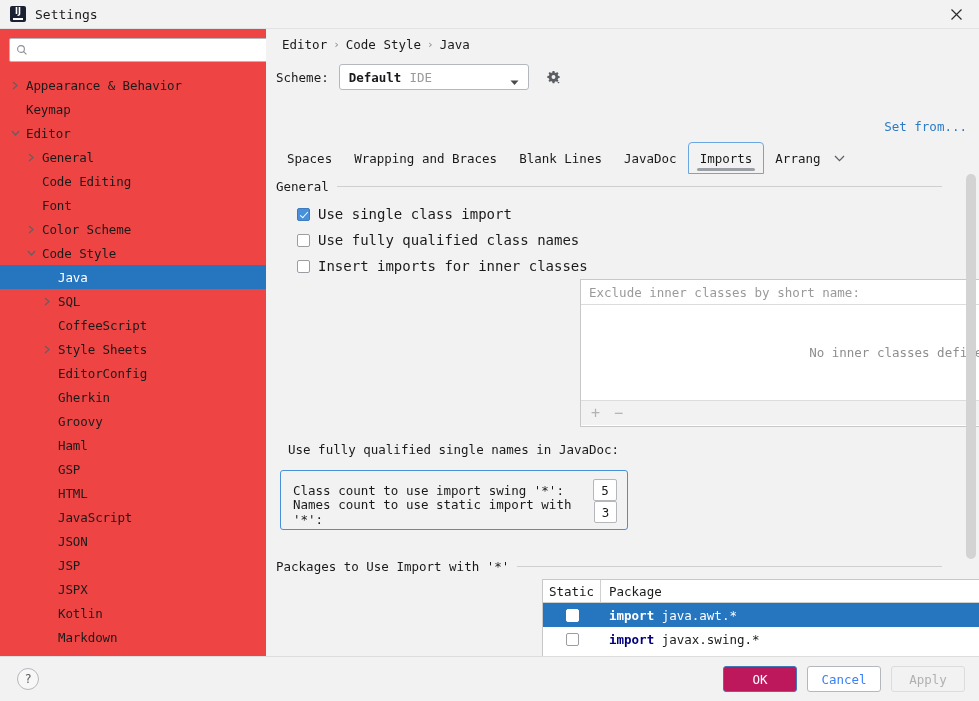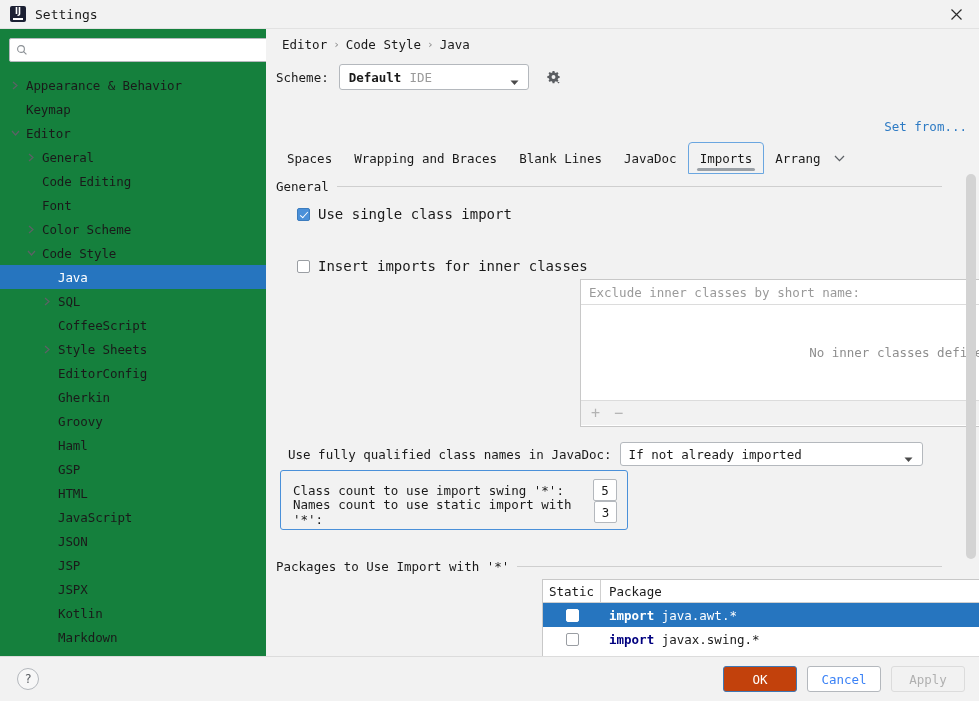--- a/index.html
+++ b/index.html
@@ -40,21 +40,21 @@
   .close-btn {
     position: absolute; right: 0; top: 0; width: 46px; height: 29px;
     display: flex; align-items: center; justify-content: center;
     cursor: pointer;
   }
   .close-btn svg { display: block; }
 
   
   .sidebar {
     position: absolute; left: 0; top: 29px; width: 313px; height: 627px;
-    background: #15803d; border-right: 1px solid #d6d6d6;
+    background: #ef4444; border-right: 1px solid #d6d6d6;
   }
   .search-wrap { padding: 9px 9px 6px 9px; }
   .search-box {
     height: 24px; background: #ffffff; border: 1px solid #b4b8bd;
     border-radius: 2px; display: flex; align-items: center; padding: 0 6px;
   }
   .search-box svg { flex: none; }
   .search-input {
     border: none; outline: none; background: transparent; flex: 1;
     margin-left: 5px; font-family: "DejaVu Sans Mono", monospace;
@@ -249,21 +249,21 @@
     background: #f7f7f7;
   }
   .footer-right {
     margin-left: auto; margin-right: 14px; display: flex; gap: 10px;
   }
   .btn {
     min-width: 74px; height: 26px; border-radius: 3px; font-size: 12.5px;
     display: flex; align-items: center; justify-content: center; cursor: pointer;
     font-family: "DejaVu Sans Mono", monospace;
   }
-  .btn-primary { background: #c2410c; color: #ffffff; border: 1px solid #3f78b5; }
+  .btn-primary { background: #be185d; color: #ffffff; border: 1px solid #3f78b5; }
   .btn-default { background: #ffffff; color: #3b82f6; border: 1px solid #b4b8bd; }
   .btn-disabled { background: #f2f2f2; color: #b0b0b0; border: 1px solid #dcdcdc; cursor: default; }
 </style>
 </head>
 <body>
 
 <div class="window">
 
   <div class="titlebar">
     <span class="ij-logo">
@@ -475,44 +475,40 @@
 
       <div class="section-head" style="left:10px; top:5px; width:684px;">
         <span class="txt">General</span>
         <span class="rule"></span>
       </div>
 
       <div class="cb-row" style="left:31px; top:32px;">
         <span class="cbox checked"></span>
         <span class="cb-label">Use single class import</span>
       </div>
+      <div class="cb-row" style="left:31px; top:58px;">
+        <span class="cbox"></span>
+        <span class="cb-label">Use fully qualified class names</span>
+      </div>
       <div class="cb-row" style="left:31px; top:84px;">
         <span class="cbox"></span>
         <span class="cb-label">Insert imports for inner classes</span>
       </div>
 
       <div class="exclude-panel">
         <div class="exclude-head">Exclude inner classes by short name:</div>
         <div class="exclude-body">No inner classes defined</div>
         <div class="exclude-toolbar">
           <span class="tb-btn">+</span>
           <span class="tb-btn">−</span>
         </div>
       </div>
 
       <div class="jd-row">
-        <span class="jd-label">Use fully qualified class names in JavaDoc:</span>
-        <div class="jd-combo">
-          <span class="val">If not already imported</span>
-          <span class="arrow">
-            <svg width="9" height="6" viewBox="0 0 9 6">
-                <path d="M0.5 0.5 L4.5 5 L8.5 0.5" fill="#4a4a4a"></path>
-              </svg>
-          </span>
-        </div>
+        <span class="jd-label">Use fully qualified single names in JavaDoc:</span>
       </div>
 
       <div class="counts-box">
         <div class="count-row" style="top:8px;">
           <span class="count-label">Class count to use import swing '*':</span>
           <span class="spinner">5</span>
         </div>
         <div class="count-row" style="top:30px;">
           <span class="count-label">Names count to use static import with '*':</span>
           <span class="spinner">3</span>

